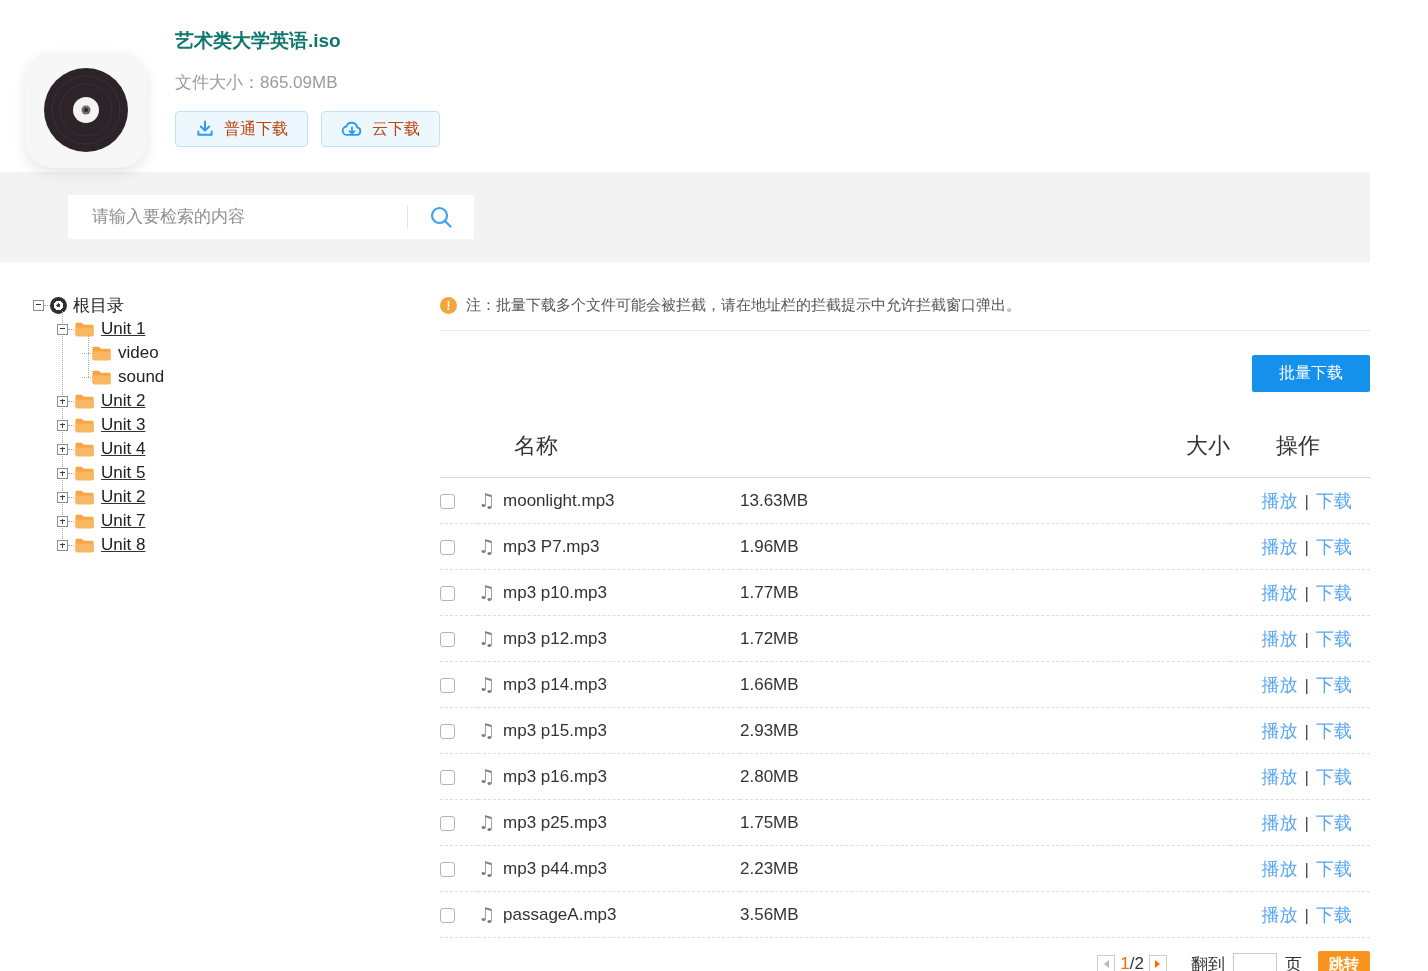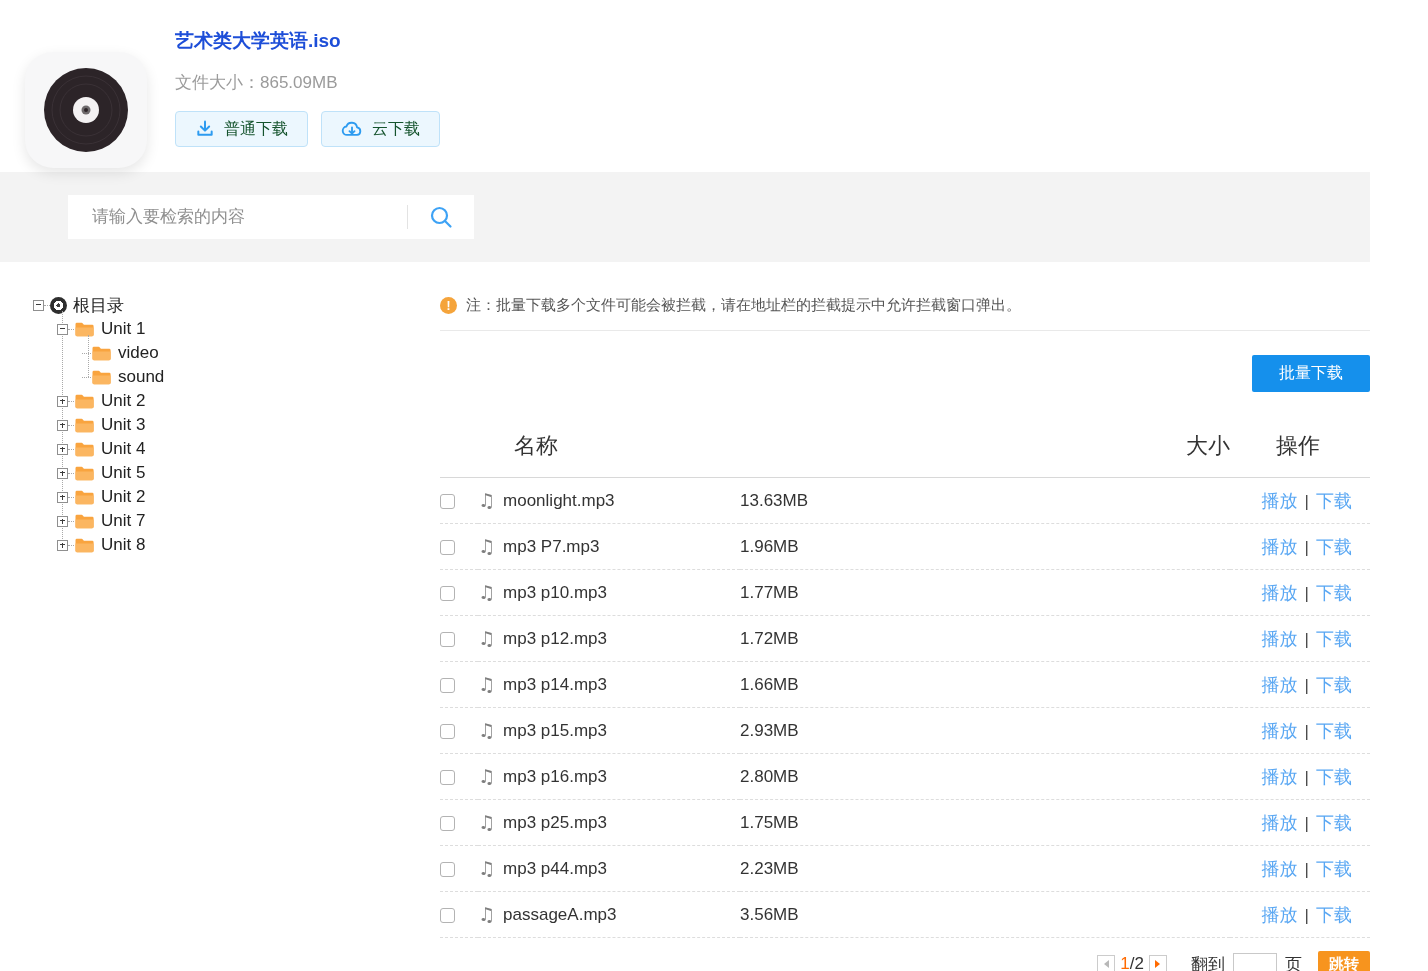--- a/index.html
+++ b/index.html
@@ -4,41 +4,41 @@
 <style>
   * { margin:0; padding:0; box-sizing:border-box; }
   html,body { width:1428px; background:#fff; font-family:"Liberation Sans","DejaVu Sans",sans-serif; color:#333; }
   body { height:971px; overflow:hidden; }
 
   
   .file-header { position:relative; height:172px; }
   .disc-badge { position:absolute; left:25px; top:52px; width:122px; height:116px; border-radius:28px;
                 background:#f7f7f8; box-shadow:0 5px 14px rgba(0,0,0,.10); display:flex; align-items:center; justify-content:center; }
   .file-info { position:absolute; left:175px; top:28px; }
-  .file-title { font-size:19px; font-weight:600; color:#1d4ed8; }
+  .file-title { font-size:19px; font-weight:600; color:#0f766e; }
   .file-size { margin-top:17px; font-size:17px; color:#9b9b9b; }
   .btn-row { margin-top:17px; display:flex; gap:13px; }
   .light-btn { display:flex; align-items:center; gap:9px; height:36px; padding:0 19px;
                background:#ecf7fe; border:1px solid #bfe2f9; border-radius:4px;
-               color:#14532d; font-size:16px; cursor:pointer; font-family:inherit; }
+               color:#c2410c; font-size:16px; cursor:pointer; font-family:inherit; }
 
   
   .search-band { width:1370px; height:90px; background:#f3f3f3; display:flex; align-items:center; }
   .search-box { margin-left:68px; width:406px; height:44px; background:#fff; display:flex; align-items:center; }
   .search-box input { flex:1; border:none; outline:none; padding-left:24px; font-size:17px; color:#333; background:transparent; font-family:inherit; }
   .search-box input::placeholder { color:#8f8f8f; }
   .search-div { width:1px; height:24px; background:#e3e3e3; }
   .search-btn { width:66px; height:100%; background:transparent; border:none; display:flex; align-items:center; justify-content:center; cursor:pointer; }
 
   
   .content { display:flex; }
   .tree { width:440px; flex:none; position:relative; padding:31px 0 0 33px; }
   .tree-row { height:24px; display:flex; align-items:center; position:relative; cursor:pointer; }
   .tree-row .label { margin-left:6px; font-size:17px; color:#222; white-space:nowrap; }
-  .tree-row.d1 { padding-left:24px; }
+  .tree-row.d1 { padding-left:24px;text-decoration:underline; }
   .tree-row.d2 { padding-left:58px; }
   .tree-row.d2::before { content:''; position:absolute; left:49px; width:9px; top:50%; border-top:1px dotted #a9a9a9; }
   .expander { width:11px; height:11px; border:1px solid #8f8f8f; background:#fff; position:relative; flex:none; z-index:2; }
   .expander::before { content:''; position:absolute; left:2px; right:2px; top:50%; margin-top:-1px; height:1px; background:#3c3c3c; }
   .expander.plus::after { content:''; position:absolute; top:2px; bottom:2px; left:50%; margin-left:-1px; width:1px; background:#3c3c3c; }
   .tstub { width:6px; border-top:1px dotted #a9a9a9; flex:none; }
   .disc-mini { width:17px; height:17px; border-radius:50%; flex:none;
                background:radial-gradient(circle at 50% 50%, #3f3f3f 0 2px, #ffffff 2px 4.6px, #2e2e2e 4.6px 8.5px); }
   .vline { position:absolute; border-left:1px dotted #a9a9a9; z-index:1; }
   .vlineA { left:62px; top:49px; height:232px; }

